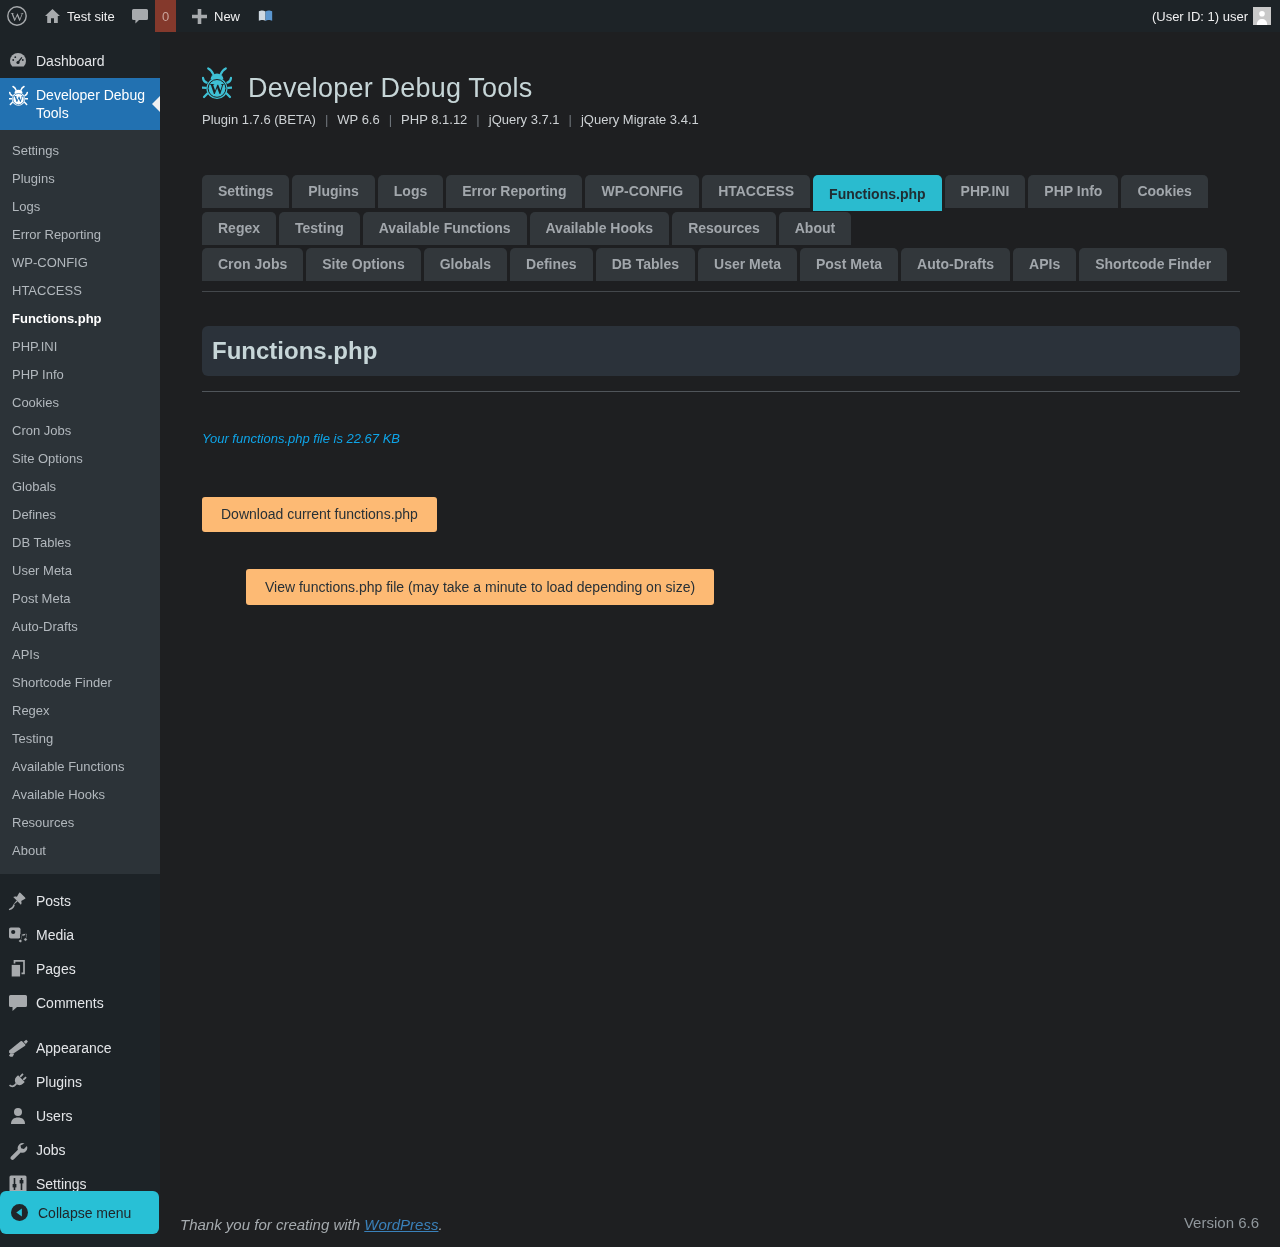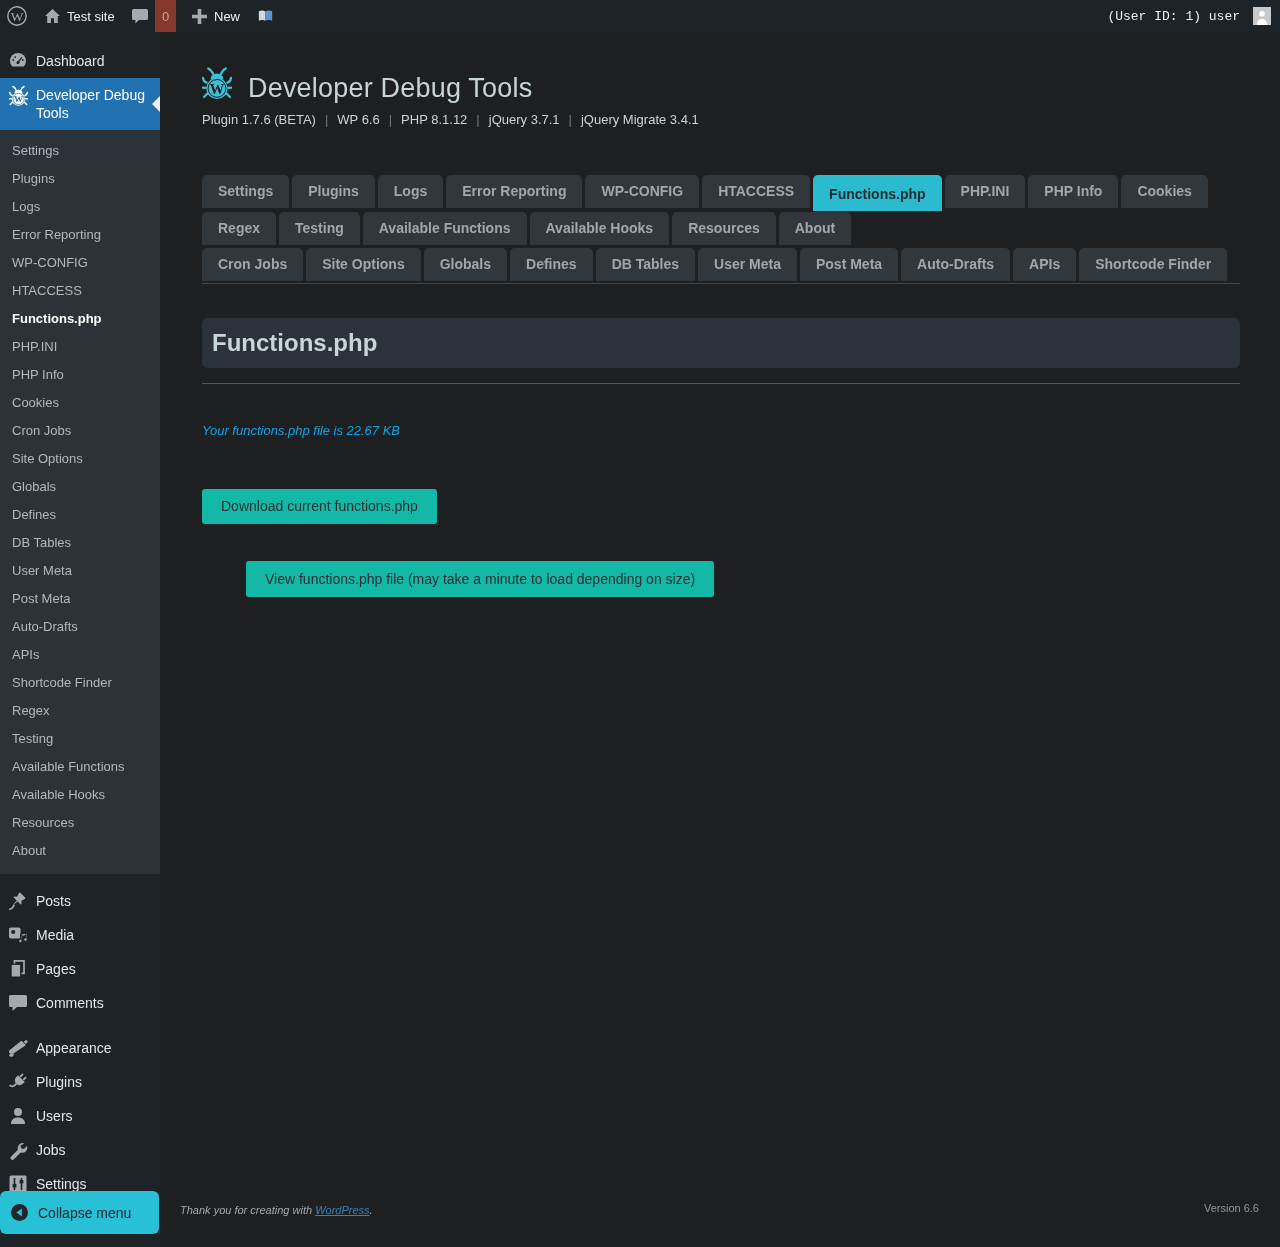--- a/index.html
+++ b/index.html
@@ -9,21 +9,21 @@
 #adminbar { position:absolute; left:0; top:0; width:1280px; height:32px; background:#1d2327; color:#f0f0f1; font-size:13px; z-index:30; }
 .ab-item { position:absolute; top:0; height:32px; display:flex; align-items:center; color:#f0f0f1; }
 #ab-wp { left:7px; }
 #ab-home { left:45px; }
 #ab-home .txt { margin-left:7px; }
 #ab-comments { left:132px; }
 #ab-badge { left:155px; width:21px; background:#84392c; justify-content:center; color:#c9a39b; }
 #ab-new { left:192px; }
 #ab-new .txt { margin-left:7px; }
 #ab-book { left:258px; }
-#ab-user { right:40px;font-family:Liberation Mono, monospace; }
+#ab-user { right:32px; }
 #ab-avatar { right:9px; top:7px; height:18px; }
 
 
 #sidebar { position:absolute; left:0; top:32px; width:160px; height:1215px; background:#1d2327; z-index:20; }
 .menu-item { position:relative; display:flex; align-items:center; min-height:34px; color:#e3e5e8; font-size:14px; }
 .menu-item .ico { width:36px; display:flex; justify-content:center; align-items:center; color:#a7aaad; flex:0 0 36px; }
 .menu-item .lbl { padding:8px 8px 8px 0; line-height:18px; }
 #mi-ddt { background:#2271b1; color:#fff; }
 #mi-ddt .ico { align-self:flex-start; margin-top:7px; }
 #mi-ddt:after { content:""; position:absolute; right:0; top:50%; margin-top:-8px; border:8px solid transparent; border-right-color:#f0f0f1; }
@@ -35,39 +35,39 @@
 #collapse .ico { width:38px; flex:0 0 38px; display:flex; justify-content:center; align-items:center; }
 
 
 #content { position:absolute; left:160px; top:32px; width:1120px; height:1215px; background:#1e1f21; }
 #page { padding:40px 40px 0 42px; }
 h1.title { display:flex; align-items:center; height:32px; font-size:27px; font-weight:400; color:#c6d5d7; letter-spacing:.2px; }
 h1.title .bug { margin-right:16px; position:relative; top:-1px; }
 #meta { margin-top:8px; font-size:13px; color:#ced2d5; }
 #meta .sep { color:#71777c; margin:0 9px; }
 
-#tabs { margin-top:48px; padding-bottom:2px; border-bottom:1px solid #44484c; }
+#tabs { margin-top:48px; padding-bottom:10px; border-bottom:1px solid #44484c; }
 .tabrow { height:33px; margin-bottom:3.5px; white-space:nowrap; }
 .tabrow:last-child { margin-bottom:0; }
 .tab { display:inline-block; vertical-align:top; height:33px; line-height:33px; padding:0 16px; margin-right:3px; background:#32373b; color:#a2a7ac; font-size:14px; font-weight:bold; border-radius:5px 5px 0 0; }
 .tab.active { background:#2abbcf; color:#202d33; height:36px; line-height:39px; }
 
 #panel { margin-top:34px; height:50px; background:#2b323a; border-radius:6px; display:flex; align-items:center; padding:0 10px; }
 #panel h2 { font-size:24px; font-weight:bold; color:#c7d6d8; }
 
 #desc { margin-top:28px; font-size:13px; color:#c5cdd1; }
 hr.rule { border:none; border-top:1px solid #50555a; margin-top:15px; }
 #filesize { margin-top:39px; font-size:13px; font-style:italic; color:#0ea5e9; }
 
-.bigbtn { display:inline-block; background:#14b8a6; color:#273036; font-size:14px; height:35px; line-height:35px; padding:0 19px; border-radius:3px; }
+.bigbtn { display:inline-block; background:#fdba74; color:#273036; font-size:14px; height:35px; line-height:35px; padding:0 19px; border-radius:3px; }
 #btn1 { margin-top:51px; }
 #btn2 { margin-top:37px; height:36px; line-height:36px;margin-left:44px; }
 
 
-#footer { position:absolute; left:160px; bottom:16px; width:1120px; height:40px; font-size:11px; color:#a5aaae; }
+#footer { position:absolute; left:160px; bottom:4px; width:1120px; height:40px; font-size:15px; color:#a5aaae; }
 #footer .left { position:absolute; left:20px; top:13px; font-style:italic; }
 #footer .left a { color:#3a81ba; text-decoration:underline; }
 #footer .right { position:absolute; right:21px; top:11px; color:#90979c; }
 </style>
 </head>
 <body>
 
 <div id="adminbar">
   <div class="ab-item" id="ab-wp">
     <svg width="20" height="20" viewBox="0 0 20 20">

